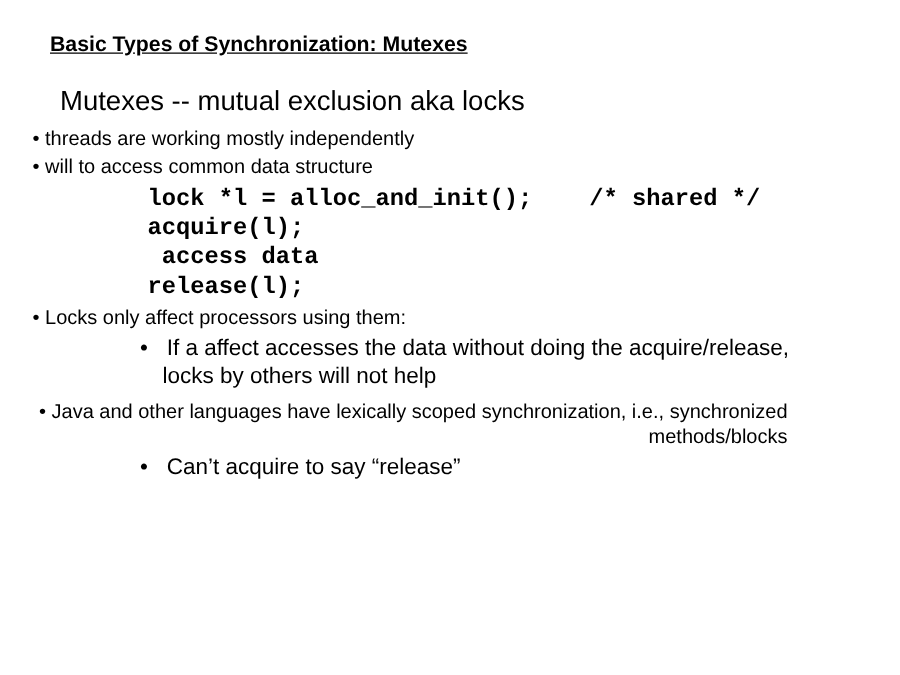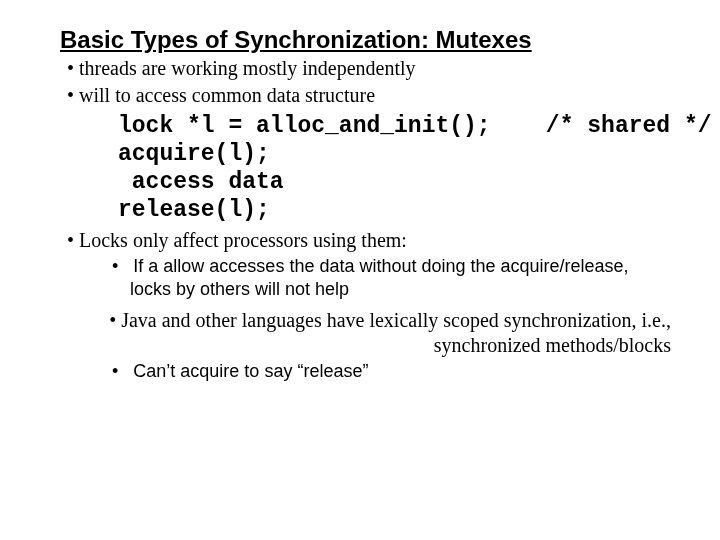--- a/index.html
+++ b/index.html
@@ -12,44 +12,43 @@
     color: #000000;
     overflow: hidden;
   }
   .slide {
     position: relative;
     width: 720px;
     height: 540px;
     box-sizing: border-box;
   }
   .title {
-    font-size: 24px;
+    font-size: 17px;
     font-weight: bold;
     text-decoration: underline;
-    margin: 26px 0 0 60px;
+    margin: 26px 0 0 40px;
   }
   .h2 {
     font-size: 22px;
     margin: 22px 0 8px 48px;
   }
   ul.lvl1, ul.lvl2 {
     list-style: none;
     padding: 0;
     margin: 0;
   }
   ul.lvl1 > li {
-    font-size: 20px;
+    font-size: 16px;
     line-height: 1.25;
-    margin-left: 81px;
+    margin-left: 40px;
     padding-left: 0;
     text-indent: -14px;
     margin-top: 2px;
     margin-bottom: 2px;
     max-width: 590px;
-    font-family: Liberation Serif, serif;
   }
   ul.lvl1 > li::before {
     content: "• ";
   }
   ul.lvl1 > li.spaced {
     margin-top: 8px;
     text-align: right;
   }
   ul.lvl2 > li {
     font-size: 18px;
@@ -61,49 +60,50 @@
     margin-bottom: 4px;
     max-width: 520px;
   }
   ul.lvl2 > li::before {
     content: "•   ";
     white-space: pre;
   }
   .codeblock {
     font-family: "Courier New", Courier, monospace;
     font-weight: bold;
-    font-size: 23px;
+    font-size: 19px;
     line-height: 1.22;
     white-space: pre;
     margin: 4px 0 4px 118px;
   }
 </style>
 </head>
 <body>
 
 <div class="slide">
 
   <div class="title">Basic Types of Synchronization: Mutexes</div>
 
+  <div class="h2">Mutexes -- mutual exclusion aka locks</div>
 
   <ul class="lvl1">
     <li>threads are working mostly independently</li>
     <li>will to access common data structure</li>
   </ul>
 
   <div class="codeblock">lock *l = alloc_and_init();    /* shared */
 acquire(l);
  access data
 release(l);</div>
 
   <ul class="lvl1">
     <li>Locks only affect processors using them:</li>
   </ul>
   <ul class="lvl2">
-    <li>If a allow accesses the data without doing the acquire/release, locks by others will not help</li>
+    <li>If a affect accesses the data without doing the acquire/release, locks by others will not help</li>
   </ul>
 
   <ul class="lvl1">
     <li class="spaced">Java and other languages have lexically scoped synchronization, i.e., synchronized methods/blocks</li>
   </ul>
   <ul class="lvl2">
     <li>Can’t acquire to say “release”</li>
   </ul>
 
 

